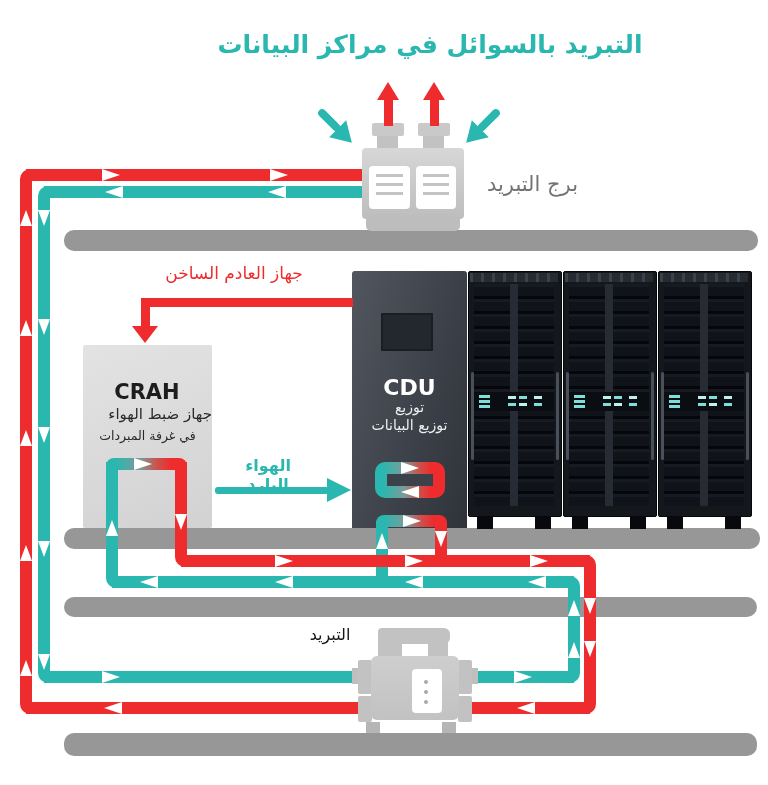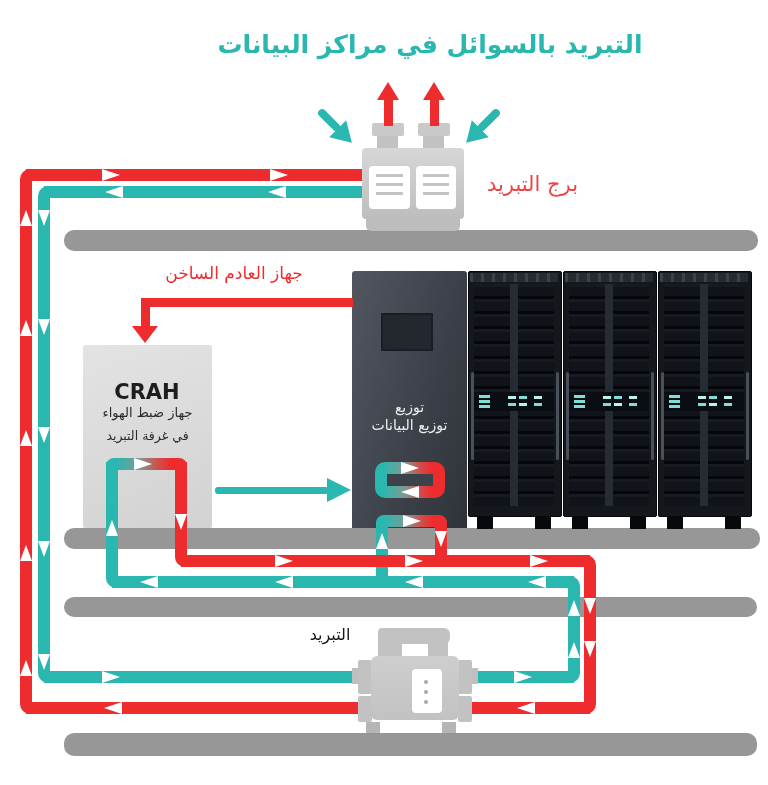--- a/index.html
+++ b/index.html
@@ -52,25 +52,26 @@
 
   <div class="txt" style="left:180px;top:30px;width:500px;text-align:center;font-size:25px;font-weight:600;color:#2ab7b0;">التبريد بالسوائل في مراكز البيانات</div>
 
   <div class="abs floor" style="left:64px;top:230px;width:694px;height:21px;"></div>
   <div class="abs floor" style="left:64px;top:528px;width:696px;height:21px;"></div>
   <div class="abs floor" style="left:64px;top:597px;width:693px;height:20px;"></div>
   <div class="abs floor" style="left:64px;top:733px;width:693px;height:23px;"></div>
 
   <div class="abs" style="left:83px;top:345px;width:129px;height:183px;background:linear-gradient(160deg,#e3e3e3,#d2d2d2);border-radius:2px;"></div>
   <div class="txt" style="left:83px;top:380px;width:128px;text-align:center;font-size:21px;font-weight:bold;color:#1d1d1d;direction:ltr;">CRAH</div>
-  <div class="txt" style="left:83px;top:405px;width:129px;text-align:center;font-size:13px;color:#2a2a2a;">جهاز ضبط الهواء</div>
-  <div class="txt" style="left:83px;top:428px;width:129px;text-align:center;font-size:12.5px;color:#2a2a2a;">في غرفة التبريد</div>
+  <div class="txt" style="left:83px;top:405px;width:129px;text-align:right;font-size:15px;color:#2a2a2a;">جهاز ضبط الهواء</div>
+  <div class="txt" style="left:83px;top:428px;width:129px;text-align:center;font-size:12.5px;color:#2a2a2a;">في غرفة المبردات</div>
 
   <div class="abs" style="left:352px;top:271px;width:115px;height:257px;background:linear-gradient(105deg,#51565f,#3a3f47 65%,#2f3339);border-radius:3px 3px 0 0;"></div>
   <div class="abs" style="left:381px;top:313px;width:52px;height:38px;background:#23272e;box-shadow:inset 0 0 0 2px #1a1d23;border-radius:1px;"></div>
+  <div class="txt" style="left:352px;top:375px;width:115px;text-align:center;font-size:22px;font-weight:bold;color:#fff;direction:ltr;">CDU</div>
   <div class="txt" style="left:352px;top:399px;width:115px;text-align:center;font-size:14px;color:#eceef0;">توزيع</div>
   <div class="txt" style="left:352px;top:417px;width:115px;text-align:center;font-size:14px;color:#eceef0;">توزيع البيانات</div>
 
   <div class="abs" style="left:468px;top:271px;width:282px;height:257px;">
     <div class="cab" style="left:0;">
       <div class="topstrip"></div>
       <div class="rows"></div>
       <div class="hndl" style="left:2px;"></div>
       <div class="hndl" style="left:87px;"></div>
       <div class="led"></div>
@@ -119,21 +120,21 @@
 
   <div class="diag" style="left:312px;top:116px;transform:rotate(45deg);">
       <div class="shaft"></div>
       <div class="head"></div>
     </div>
   <div class="diag" style="left:456px;top:116px;transform:rotate(135deg);">
       <div class="shaft"></div>
       <div class="head"></div>
     </div>
 
-  <div class="txt" style="left:468px;top:172px;width:110px;font-size:21px;color:#ef4444;text-align:right;direction:rtl;">برج التبريد</div>
+  <div class="txt" style="left:468px;top:172px;width:110px;font-size:21px;color:#737373;text-align:right;direction:rtl;">برج التبريد</div>
 
   <div class="abs teal" style="left:376px;top:521px;width:12px;height:67px;"></div>
   <div class="abs teal" style="left:38px;top:186px;width:12px;height:497px;border-radius:10px 0 0 10px;"></div>
   <div class="abs teal" style="left:44px;top:186px;width:318px;height:12px;"></div>
   <div class="abs teal" style="left:44px;top:671px;width:530px;height:12px;"></div>
   <div class="abs teal" style="left:568px;top:576px;width:12px;height:107px;border-radius:0 10px 10px 0;"></div>
   <div class="abs teal" style="left:112px;top:576px;width:462px;height:12px;"></div>
   <div class="abs teal" style="left:106px;top:462px;width:12px;height:126px;border-radius:0 0 0 10px;"></div>
 
   <div class="abs red" style="left:20px;top:169px;width:12px;height:545px;border-radius:10px 0 0 10px;"></div>
@@ -192,20 +193,21 @@
   <div class="ar ar-d" style="left:435px;top:531px;"></div>
   <div class="ar ar-r" style="left:401px;top:462px;"></div>
   <div class="ar ar-l" style="left:401px;top:486px;"></div>
   <div class="ar ar-r" style="left:403px;top:515px;"></div>
 
   <div class="txt" style="left:150px;top:263px;width:168px;text-align:center;font-size:17px;color:#ee2c2e;">جهاز العادم الساخن</div>
   <div class="abs red" style="left:141px;top:298px;width:212px;height:9px;border-radius:4px 0 0 0;"></div>
   <div class="abs red" style="left:141px;top:298px;width:9px;height:29px;"></div>
   <div class="ar" style="left:132px;top:326px;border-left:13px solid transparent;border-right:13px solid transparent;border-top:17px solid #ee2c2e;"></div>
 
+  <div class="txt" style="left:222px;top:456px;width:92px;text-align:center;font-size:16px;font-weight:600;color:#2ab7b0;">الهواء البارد</div>
   <div class="abs teal" style="left:215px;top:487px;width:114px;height:7px;border-radius:3px;"></div>
   <div class="ar" style="left:327px;top:478px;border-top:12px solid transparent;border-bottom:12px solid transparent;border-left:24px solid #2ab7b0;"></div>
 
   <div class="txt" style="left:292px;top:625px;width:76px;text-align:center;font-size:16px;color:#161616;">التبريد</div>
   <div class="abs" style="left:350px;top:626px;width:130px;height:110px;">
     <div class="abs" style="left:28px;top:2px;width:72px;height:16px;background:#c2c2c2;border-radius:6px;"></div>
     <div class="abs" style="left:28px;top:2px;width:24px;height:32px;background:#c2c2c2;border-radius:4px;"></div>
     <div class="abs" style="left:78px;top:10px;width:20px;height:24px;background:#c2c2c2;"></div>
     <div class="abs" style="left:2px;top:42px;width:7px;height:16px;background:#bfbfbf;"></div>
     <div class="abs" style="left:8px;top:34px;width:14px;height:34px;background:#c2c2c2;border-radius:2px;"></div>

